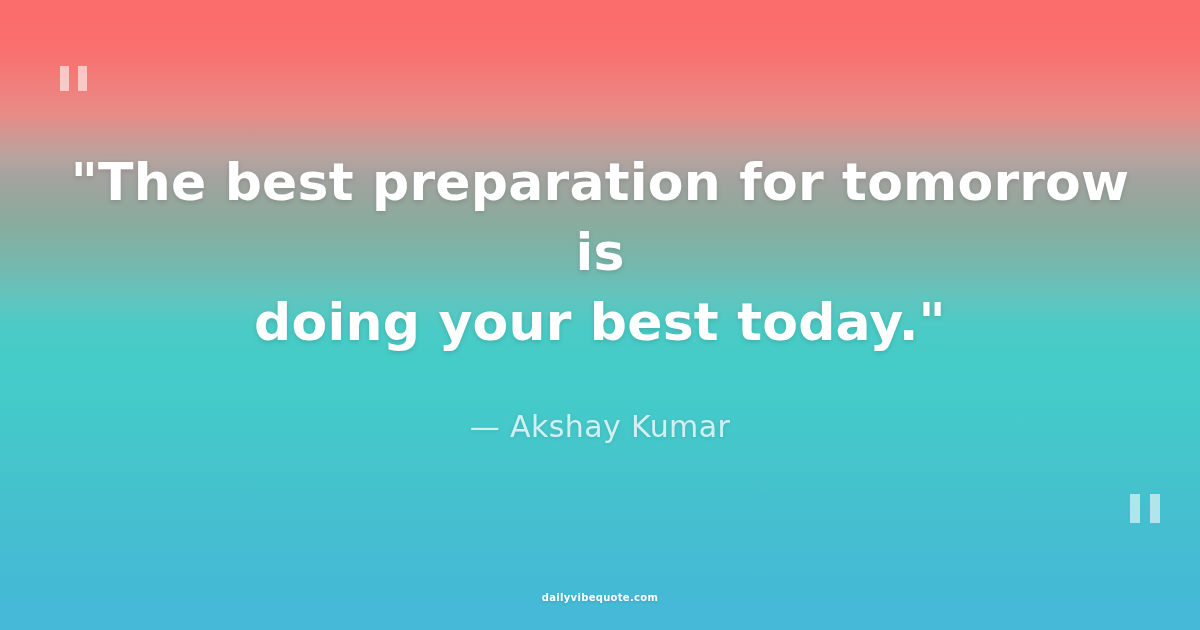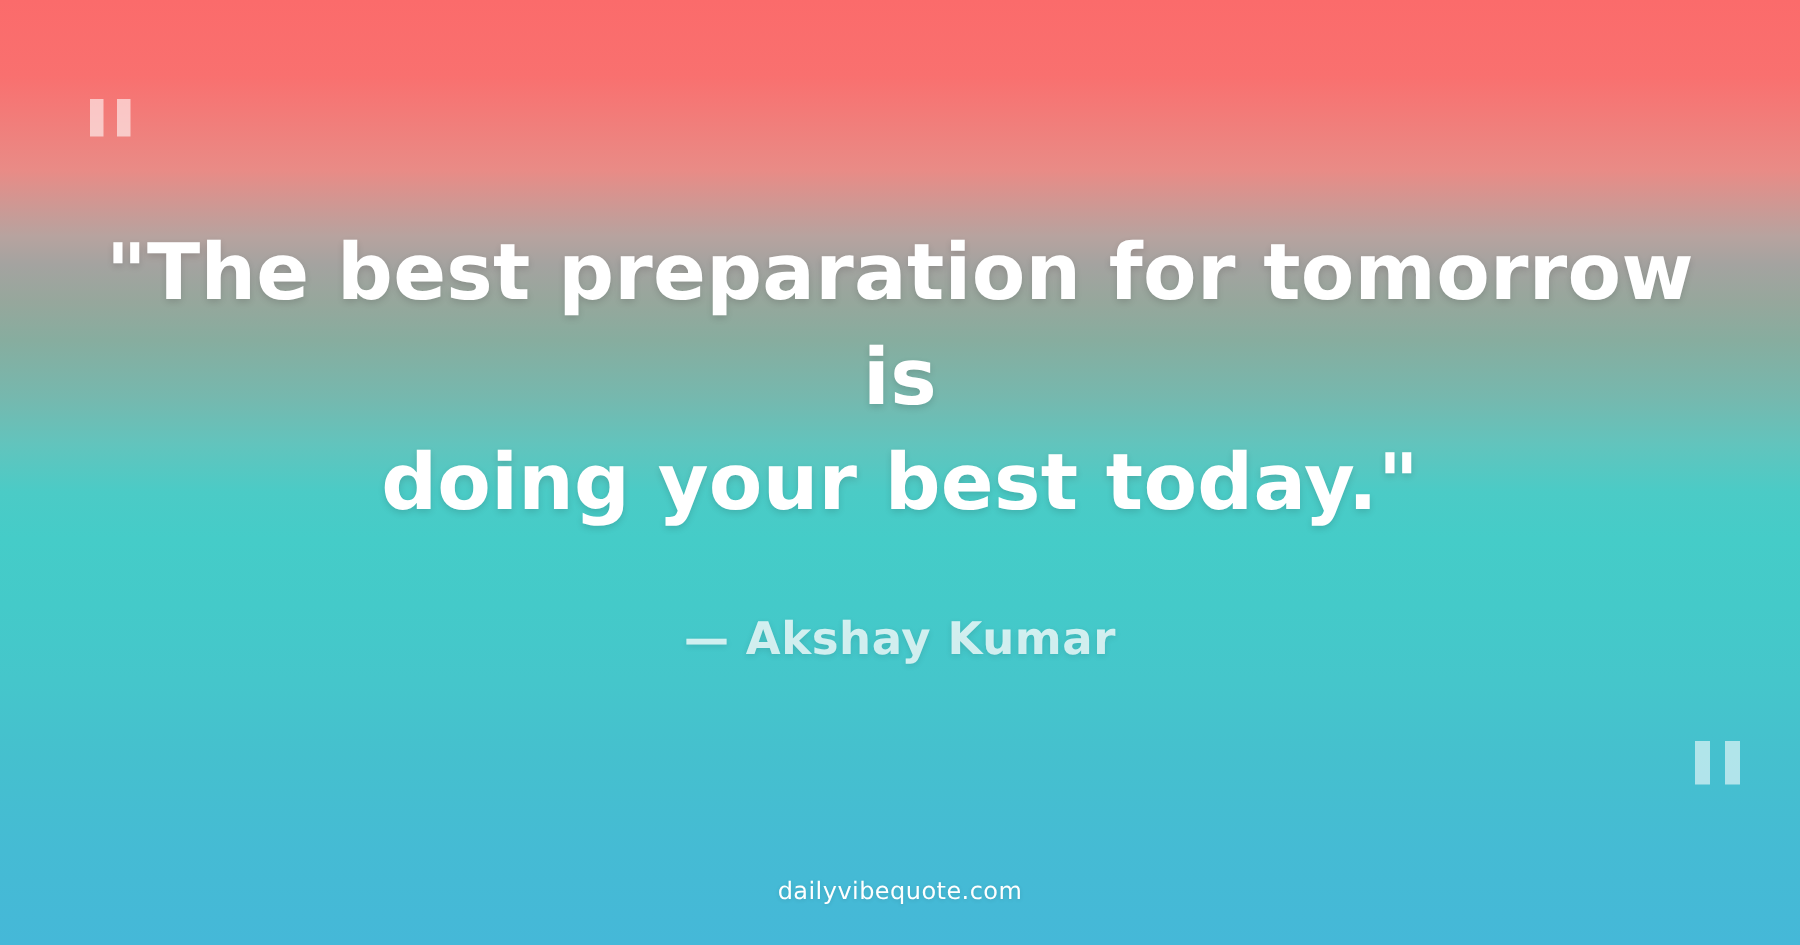--- a/index.html
+++ b/index.html
@@ -92,34 +92,34 @@
     line-height: 70px;
     letter-spacing: 0.2px;
     text-shadow: 0 2px 5px rgba(0, 0, 0, 0.13);
   }
 
   .attribution {
     margin: 52px 0 0 0;
     text-align: center;
     color: rgba(255, 255, 255, 0.76);
     font-size: 30px;
-    font-weight: bold;
+    font-weight: normal;
     letter-spacing: 0.4px;
     text-shadow: 0 1px 4px rgba(0, 0, 0, 0.10);
   }
 
   .footer {
     position: absolute;
     left: 0;
     bottom: 27px;
     width: 1200px;
     text-align: center;
     color: #ffffff;
-    font-size: 16px;
-    font-weight: normal;
+    font-size: 10px;
+    font-weight: bold;
     letter-spacing: 0.3px;
     text-shadow: 0 1px 3px rgba(0, 0, 0, 0.12);
   }
 </style>
 </head>
 <body>
 
 <div class="canvas">
 
   <div class="quote-glyph top-left">

